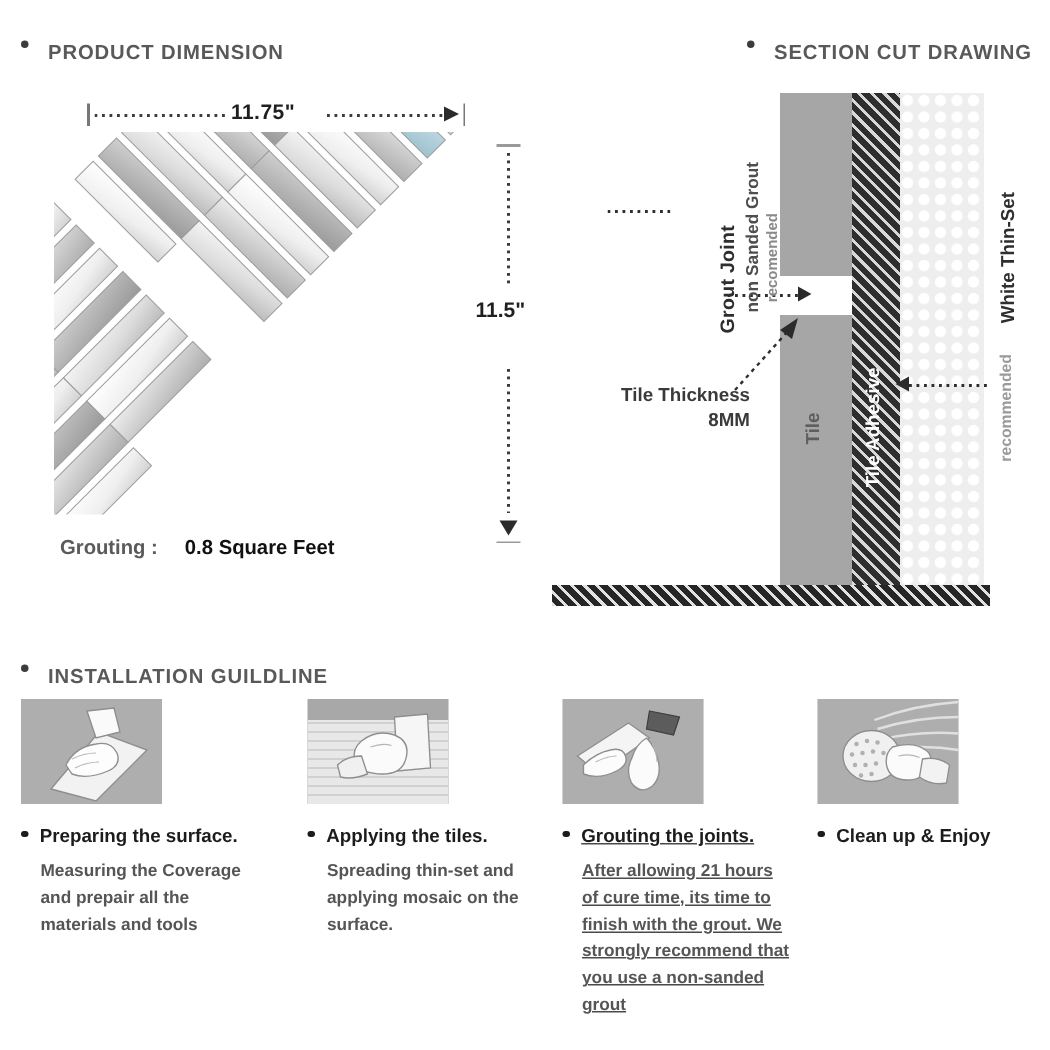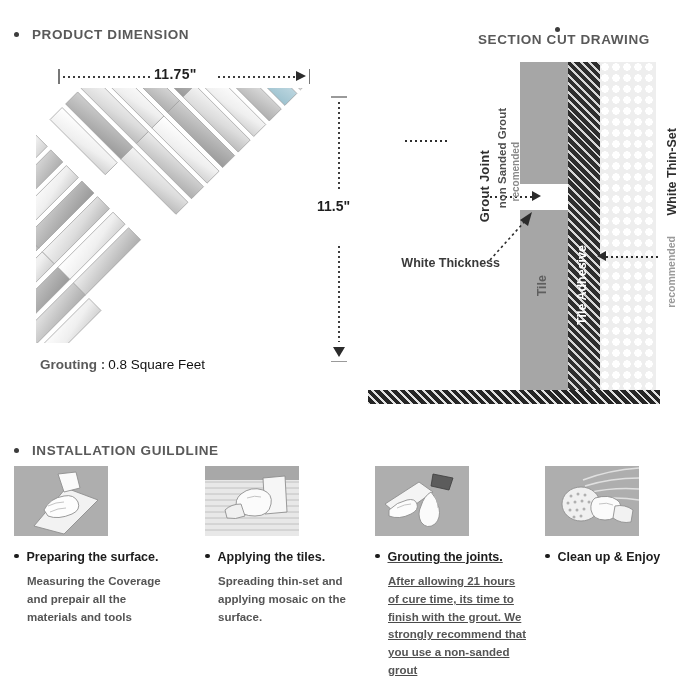--- a/index.html
+++ b/index.html
@@ -11,31 +11,31 @@
     position: relative;
     overflow: hidden;
     font-family: "Liberation Sans", sans-serif;
     color: #4a4a4a;
   }
   .root { position: absolute; inset: 0; }
 
   
   .sec-head {
     position: absolute;
-    display: flex; align-items: center;
+    display: flex; 
     font-size: 13.5px; font-weight: bold;
     letter-spacing: 0.6px;
     color: #595959;
   }
   .sec-head .bullet {
     width: 5px; height: 5px; border-radius: 50%;
     background: #3c3c3c; margin-right: 13px; flex: none;
   }
   #head-product { left: 14px; top: 27px; }
-  #head-section { left: 478px; top: 27px; flex-direction: column; }
+  #head-section { left: 498px; top: 27px; }
   #head-install { left: 14px; top: 443px; }
 
   
   #tile-mosaic {
     position: absolute; left: 36px; top: 88px;
     width: 270px; height: 255px;
   }
   #tile-mosaic svg { display: block; width: 100%; height: 100%; }
 
   
@@ -96,21 +96,21 @@
     position: absolute; left: -10px; top: 102px;
     font-size: 14px; font-weight: bold; color: #1f1f1f;
     white-space: nowrap;
   }
 
   #coverage {
     position: absolute; left: 40px; top: 357px;
     font-size: 13.5px; color: #5a5a5a; font-weight: bold;
     white-space: nowrap;
   }
-  #coverage .val { color: #111; font-weight: normal; margin-left: 3px; }
+  #coverage .val { color: #111; font-weight: bold; margin-left: 18px; }
 
   
   #sectioncut { position: absolute; left: 360px; top: 50px; width: 340px; height: 355px; }
 
   .layer { position: absolute; }
   #tile-upper {
     left: 160px; top: 12px; width: 48px; height: 122px;
     background: #a6a6a6;
   }
   #tile-lower {
@@ -391,21 +391,22 @@
 
     <span class="vlabel" id="lbl-groutjoint">Grout Joint</span>
     <span class="vlabel" id="lbl-nonsanded">non Sanded Grout</span>
     <span class="vlabel" id="lbl-recomended">recomended</span>
     <span class="vlabel" id="lbl-tile">Tile</span>
     <span class="vlabel" id="lbl-adhesive">Tile Adhesive</span>
     <span class="vlabel" id="lbl-thinset">White Thin-Set</span>
     <span class="vlabel" id="lbl-thinset-rec">recommended</span>
 
     <div id="lbl-thickness">
-      <div>White Thickness</div>
+      <div>Tile Thickness</div>
+      <div>8MM</div>
     </div>
   </div>
 
   <div class="sec-head" id="head-install">
     <span class="bullet"></span>
     <span>INSTALLATION GUILDLINE</span>
   </div>
 
   <div class="step" id="step-1">
     <div class="thumb">

